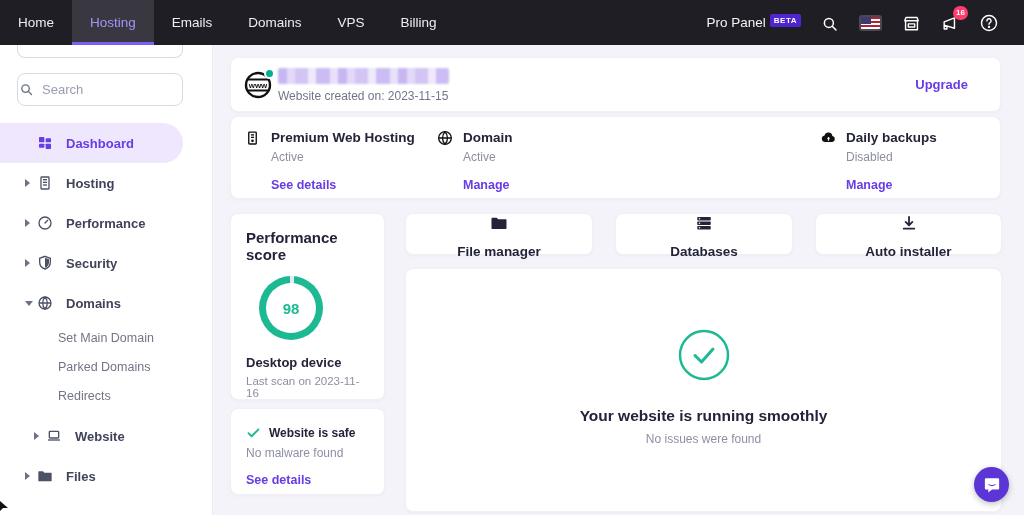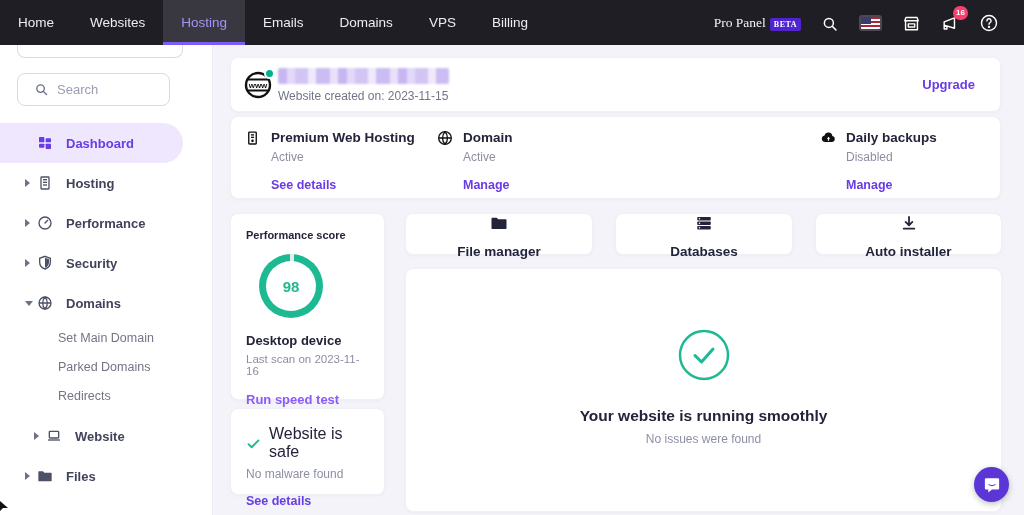--- a/index.html
+++ b/index.html
@@ -7,34 +7,34 @@
   .screen { position: relative; width: 1024px; height: 515px; background: #f3f3f9; overflow: hidden; }
 
   
   .topnav { position:absolute; top:0; left:0; right:0; height:45px; background:#1f1e25; display:flex; align-items:stretch; z-index:30; }
   .brand { display:flex; align-items:center; gap:9px; padding:0 38px 0 30px; }
   .brand-name { color:#ffffff; font-weight:bold; font-size:15px; letter-spacing:1.6px; }
   .nav-items { display:flex; }
   .nav-item { display:flex; align-items:center; padding:0 18px; color:#edecf2; font-size:13.5px; cursor:pointer; }
   .nav-item.active { background:#39373f; color:#a394f9; box-shadow: inset 0 -3px 0 #7b5cf5; }
   .nav-right { margin-left:auto; display:flex; align-items:center; gap:19px; padding-right:25px; }
-  .pro-panel { color:#f4f3f7; font-size:13.5px; display:flex; align-items:flex-end; gap:4px; cursor:pointer;font-family:Liberation Serif, serif; }
+  .pro-panel { color:#f4f3f7; font-size:13.5px; display:flex; align-items:center; gap:4px; cursor:pointer; }
   .beta-badge { background:#5025d1; color:#fff; font-size:8px; font-weight:bold; padding:2px 4px; border-radius:2px; margin-top:-4px; letter-spacing:.5px; }
   .nav-icon { width:20px; height:20px; display:flex; align-items:flex-end; justify-content:center; cursor:pointer; position:relative; }
   .flag { width:23px; height:16px; border-radius:3px; border:2px solid #4a4952; overflow:hidden; position:relative;
           background: repeating-linear-gradient(#b22234 0 2px, #ffffff 2px 4px); cursor:pointer; }
   .flag::after { content:""; position:absolute; top:0; left:0; width:10px; height:7px; background:#3c3b6e; }
   .notif-badge { position:absolute; top:-7px; right:-8px; min-width:14px; height:14px; border-radius:8px; background:#fc3d6e;
                  color:#fff; font-size:8px; font-weight:bold; display:flex; align-items:center; justify-content:center; padding:0 3px; }
 
   
   .sidebar { position:absolute; top:45px; left:0; width:213px; bottom:0; background:#ffffff; border-right:1px solid #ececf4; z-index:5; }
   .cutoff-box { position:absolute; top:0; left:17px; width:166px; height:13px; border:1px solid #d8dbe5; border-top:none; border-radius:0 0 8px 8px; background:#fff; }
-  .search-box { position:absolute; top:28px; left:17px; width:153px; height:33px; border:1px solid #d8dbe5; border-radius:8px; background:#fff;
-                display:flex; align-items:center; gap:8px; padding:0 16px; cursor:text; }
+  .search-box { position:absolute; top:28px; left:17px; width:166px; height:33px; border:1px solid #d8dbe5; border-radius:8px; background:#fff;
+                display:flex; align-items:center; gap:8px; padding:0 1px; cursor:text; }
   .search-box span { color:#9a9db0; font-size:13px; }
   .side-list { position:absolute; top:78px; left:0; right:0; }
   .side-item { height:40px; display:flex; align-items:center; cursor:pointer; position:relative; margin-bottom:0; }
   .side-item .chev { width:8px; margin-left:25px; display:flex; }
   .side-item .s-icon { width:17px; margin-left:4px; display:flex; color:#4d5166; }
   .side-item .s-label { margin-left:12px; font-size:13px; font-weight:bold; color:#40435a; }
   .side-item.active { background:#efe7fd; border-radius:0 22px 22px 0; width:183px; }
   .side-item.active .s-icon { color:#673de6; margin-left:37px; }
   .side-item.active .s-label { color:#673de6; }
   .sub-item { height:29px; display:flex; align-items:center; padding-left:58px; cursor:pointer; }
@@ -49,34 +49,34 @@
   
   .hdr-card { left:230px; top:57px; width:771px; height:55px; }
   .www-icon { position:absolute; left:11px; top:11px; width:32px; height:32px; }
   .www-dot { position:absolute; right:-1px; top:-1px; width:11px; height:11px; border-radius:50%; background:#00b090; border:2px solid #fff; }
   .domain-blur { position:absolute; left:47px; top:10px; width:171px; height:16px; border-radius:2px;
     background:
       repeating-linear-gradient(90deg, #beaaf0 0 9px, #ddd3f8 9px 17px, #cbbcf3 17px 30px, #ece6fb 30px 38px, #c3b2f1 38px 52px, #e4dcfa 52px 60px),
       linear-gradient(#fff 0 0);
     filter: blur(1.2px); opacity:.85; }
   .created-on { position:absolute; left:47px; top:31px; font-size:12px; color:#727586; }
-  .upgrade-link { position:absolute; right:25px; top:19px; font-size:13px; font-weight:bold; color:#673de6; cursor:pointer; }
+  .upgrade-link { position:absolute; right:32px; top:19px; font-size:13px; font-weight:bold; color:#673de6; cursor:pointer; }
 
   
   .svc-card { left:230px; top:116px; width:771px; height:83px; }
   .svc-col { position:absolute; top:13px; }
   .svc-head { display:flex; align-items:flex-start; gap:9px; }
   .svc-icon { width:17px; display:flex; margin-top:0; }
   .svc-name { font-size:13.5px; font-weight:bold; color:#23243a; }
   .svc-status { font-size:12px; color:#8c8fa3; margin:4px 0 0 26px; }
   .svc-link { font-size:12.5px; font-weight:bold; color:#673de6; margin:14px 0 0 26px; cursor:pointer; }
 
   
   .perf-card { left:230px; top:213px; width:155px; height:187px; padding:15px; }
-  .perf-title { font-size:11px; font-weight:bold; color:#23243a; }
+  .perf-title { font-size:15px; font-weight:bold; color:#23243a; }
   .donut { position:relative; width:64px; height:64px; border-radius:50%; margin:13px 0 0 13px;
            background: conic-gradient(from 6deg, #1db992 0deg 352deg, #e6eaf1 352deg 360deg); }
   .donut::after { content:""; position:absolute; inset:7px; background:#fff; border-radius:50%; }
   .donut .score { position:absolute; inset:0; display:flex; align-items:center; justify-content:center; z-index:2;
                   color:#1db992; font-size:15px; font-weight:bold; }
   .perf-device { font-size:13px; font-weight:bold; color:#23243a; margin-top:15px; }
   .perf-scan { font-size:11.5px; color:#8c8fa3; margin-top:5px; }
   .perf-link { font-size:13px; font-weight:bold; color:#8b5cf6; margin-top:15px; cursor:pointer; }
 
   
@@ -89,40 +89,39 @@
 
   
   .big-card { left:405px; top:268px; width:597px; height:244px; text-align:center; }
   .big-check { margin-top:60px; display:inline-block; }
   .big-title { font-size:15.5px; font-weight:bold; color:#23243a; margin-top:22px; }
   .big-sub { font-size:12px; color:#8c8fa3; margin-top:7px; }
 
   
   .safe-card { left:230px; top:408px; width:155px; height:87px; padding:16px 15px; }
   .safe-head { display:flex; align-items:center; gap:8px; }
-  .safe-title { font-size:16px; font-weight:normal; color:#23243a; }
+  .safe-title { font-size:12px; font-weight:bold; color:#23243a; }
   .safe-sub { font-size:12px; color:#8c8fa3; margin-top:6px; }
   .safe-link { font-size:12.5px; font-weight:bold; color:#673de6; margin-top:13px; cursor:pointer; }
 
   
   .chat-bubble { position:absolute; right:15px; bottom:13px; width:35px; height:35px; border-radius:50%;
                  background:#5b35d5; display:flex; align-items:center; justify-content:center; cursor:pointer;
                  box-shadow:0 2px 6px rgba(0,0,0,.25); z-index:20; }
 
   .cursor-arrow { position:absolute; left:0px; bottom:0px; z-index:40; }
 </style>
 </head>
 <body>
 
 <div class="screen">
 
   <div class="topnav">
     <div class="nav-items">
       <div class="nav-item">Home</div>
-      <div class="nav-item">Websites</div>
       <div class="nav-item active">Hosting</div>
       <div class="nav-item">Emails</div>
       <div class="nav-item">Domains</div>
       <div class="nav-item">VPS</div>
       <div class="nav-item">Billing</div>
     </div>
     <div class="nav-right">
       <div class="pro-panel">
         <span>Pro Panel</span>
         <span class="beta-badge">BETA</span>

